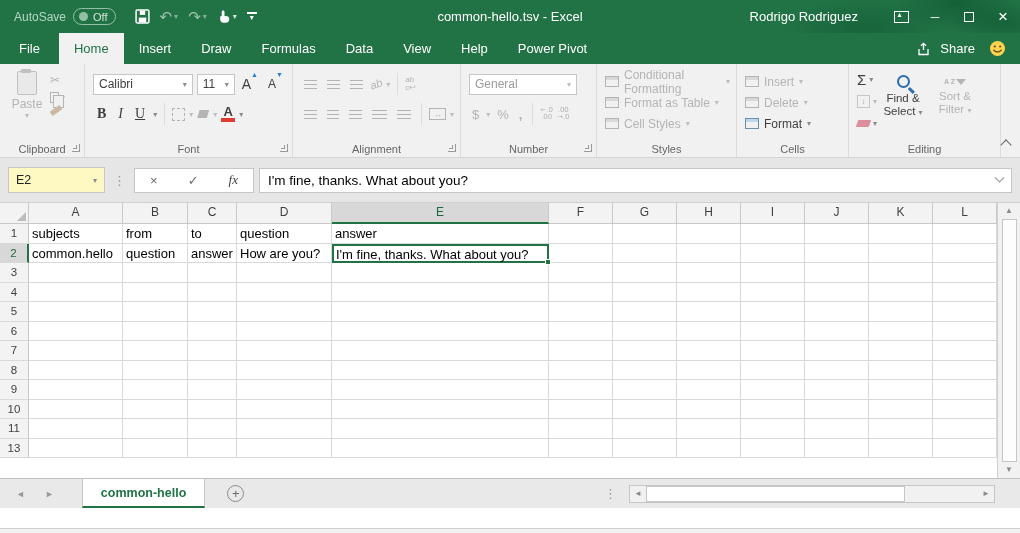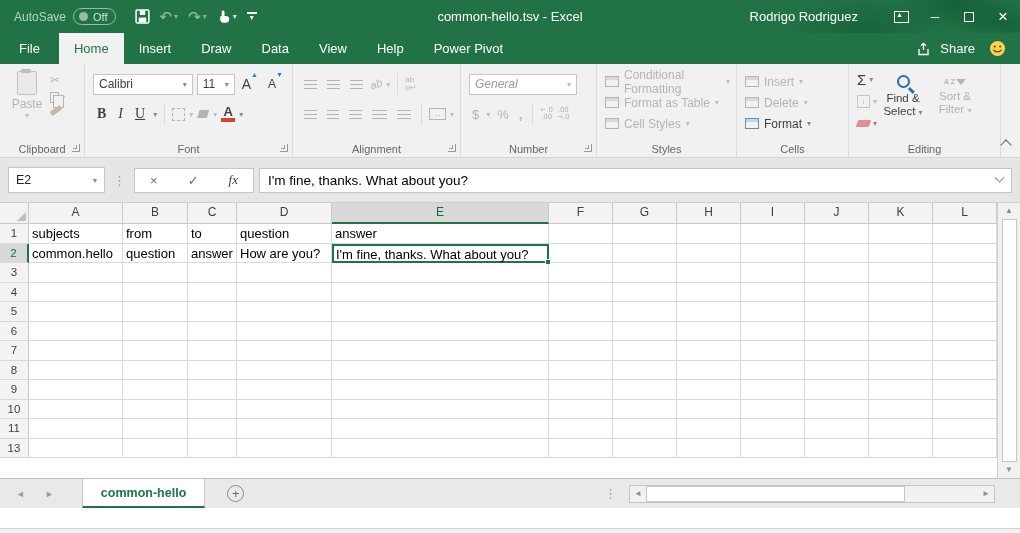--- a/index.html
+++ b/index.html
@@ -83,21 +83,21 @@
 
   
   .g-align { width:168px; }
   .ln { width:13px; height:9px; background:repeating-linear-gradient(to bottom,#b4b4b4 0 1.2px,transparent 1.2px 4px); margin:0 3px; }
   .orient { font-size:11px; color:#b4b4b4; font-style:italic; transform:rotate(-20deg); }
   .wrapic { font-size:8px; color:#b4b4b4; line-height:8px; text-align:left; }
   .mergeic { width:17px; height:12px; border:1px solid #b4b4b4; display:flex; align-items:center; justify-content:center; font-size:8px; color:#b4b4b4; }
 
   
   .g-num { width:136px; }
-  .numsel { width:108px; color:#9a9a9a;font-style:italic; }
+  .numsel { width:108px; color:#9a9a9a; }
   .numsym { font-size:13px; color:#b4b4b4; padding:0 3px; }
   .decic { font-size:7px; line-height:7px; color:#b4b4b4; text-align:center; font-family:"DejaVu Sans",sans-serif; }
 
   
   .g-styles { width:140px; }
   .g-cells { width:112px; }
   .stackrow { display:flex; align-items:center; gap:5px; height:21px; font-size:12px; }
   .tblic { width:14px; height:11px; border:1px solid #b4b4b4; background:linear-gradient(#d9d9d9 0 3px, transparent 3px); flex:none; }
   .tblic.en { border-color:#6a8eae; background:linear-gradient(#bcd6ea 0 3px, transparent 3px); }
 
@@ -110,21 +110,21 @@
   .eraseic { width:13px; height:7px; background:#dd8e9b; transform:skewX(-20deg); border-radius:1px; }
   .bigbtn { display:flex; flex-direction:column; align-items:center; width:52px; font-size:11.5px; line-height:13px; text-align:center; padding-top:2px; }
   .azic { font-size:7px; line-height:7px; color:#b4b4b4; font-weight:bold; }
   .funnel { width:0; height:0; border-left:5px solid transparent; border-right:5px solid transparent; border-top:6px solid #b4b4b4; margin-left:1px; }
   .magv { width:13px; height:13px; border:2.5px solid #2b6cb0; border-radius:50%; position:relative; margin-bottom:4px; margin-top:2px; }
   .magv::after { content:""; position:absolute; width:7px; height:2.5px; background:#2b6cb0; transform:rotate(45deg); left:9px; top:12px; }
   .collapse { position:absolute; right:10px; bottom:8px; width:8px; height:8px; border-left:1.5px solid #666; border-top:1.5px solid #666; transform:rotate(45deg); }
 
   
   .fstrip { height:45px; background:#e6e6e6; border-bottom:1px solid #cfcfcf; display:flex; align-items:center; flex:none; }
-  .namebox { width:97px; height:25px; margin-left:8px; background:#ffffff; border:1px solid #c6c6c6; display:flex; align-items:center; padding:12px 7px; font-size:12.5px; color:#222; }
+  .namebox { width:97px; height:25px; margin-left:8px; background:#fef9c3; border:1px solid #c6c6c6; display:flex; align-items:center; padding:12px 7px; font-size:12.5px; color:#222; }
   .dots3 { color:#9a9a9a; margin:0 8px; font-size:13px; }
   .fbtns { width:120px; height:25px; background:#fff; border:1px solid #c6c6c6; display:flex; align-items:center; justify-content:space-around; }
   .fx { font-family:"Liberation Serif",serif; font-style:italic; font-size:13px; color:#3f3f3f; }
   .fcancel,.fenter { color:#6a6a6a; font-size:13px; }
   .finput { flex:1; height:25px; background:#fff; border:1px solid #c6c6c6; margin-left:5px; margin-right:8px; display:flex; align-items:center; padding:0 8px; font-size:13.5px; color:#000; }
   .fchev { margin-left:auto; width:7px; height:7px; border-right:1.5px solid #8a8a8a; border-bottom:1.5px solid #8a8a8a; transform:rotate(45deg); flex:none; }
 
   
   .gridwrap { height:275px; display:flex; background:#fff; flex:none; overflow:hidden; }
   .sheet { width:997px; }
@@ -230,20 +230,21 @@
         </span>
     </div>
   </div>
 
   <div class="tabrow">
     <div class="tabs-left">
         <div class="rtab file">File</div>
         <div class="rtab active">Home</div>
         <div class="rtab">Insert</div>
         <div class="rtab">Draw</div>
+        <div class="rtab">Formulas</div>
         <div class="rtab">Data</div>
         <div class="rtab">View</div>
         <div class="rtab">Help</div>
         <div class="rtab">Power Pivot</div>
       </div>
     <div class="share">
       <svg width="16" height="14" viewBox="0 0 16 14">
           <path d="M2 7 V12.5 H11 V7" fill="none" stroke="#fff" stroke-width="1.3"></path>
           <path d="M6.5 8 V1.8 M4 3.8 L6.5 1.3 L9 3.8" fill="none" stroke="#fff" stroke-width="1.3"></path>
         </svg>

